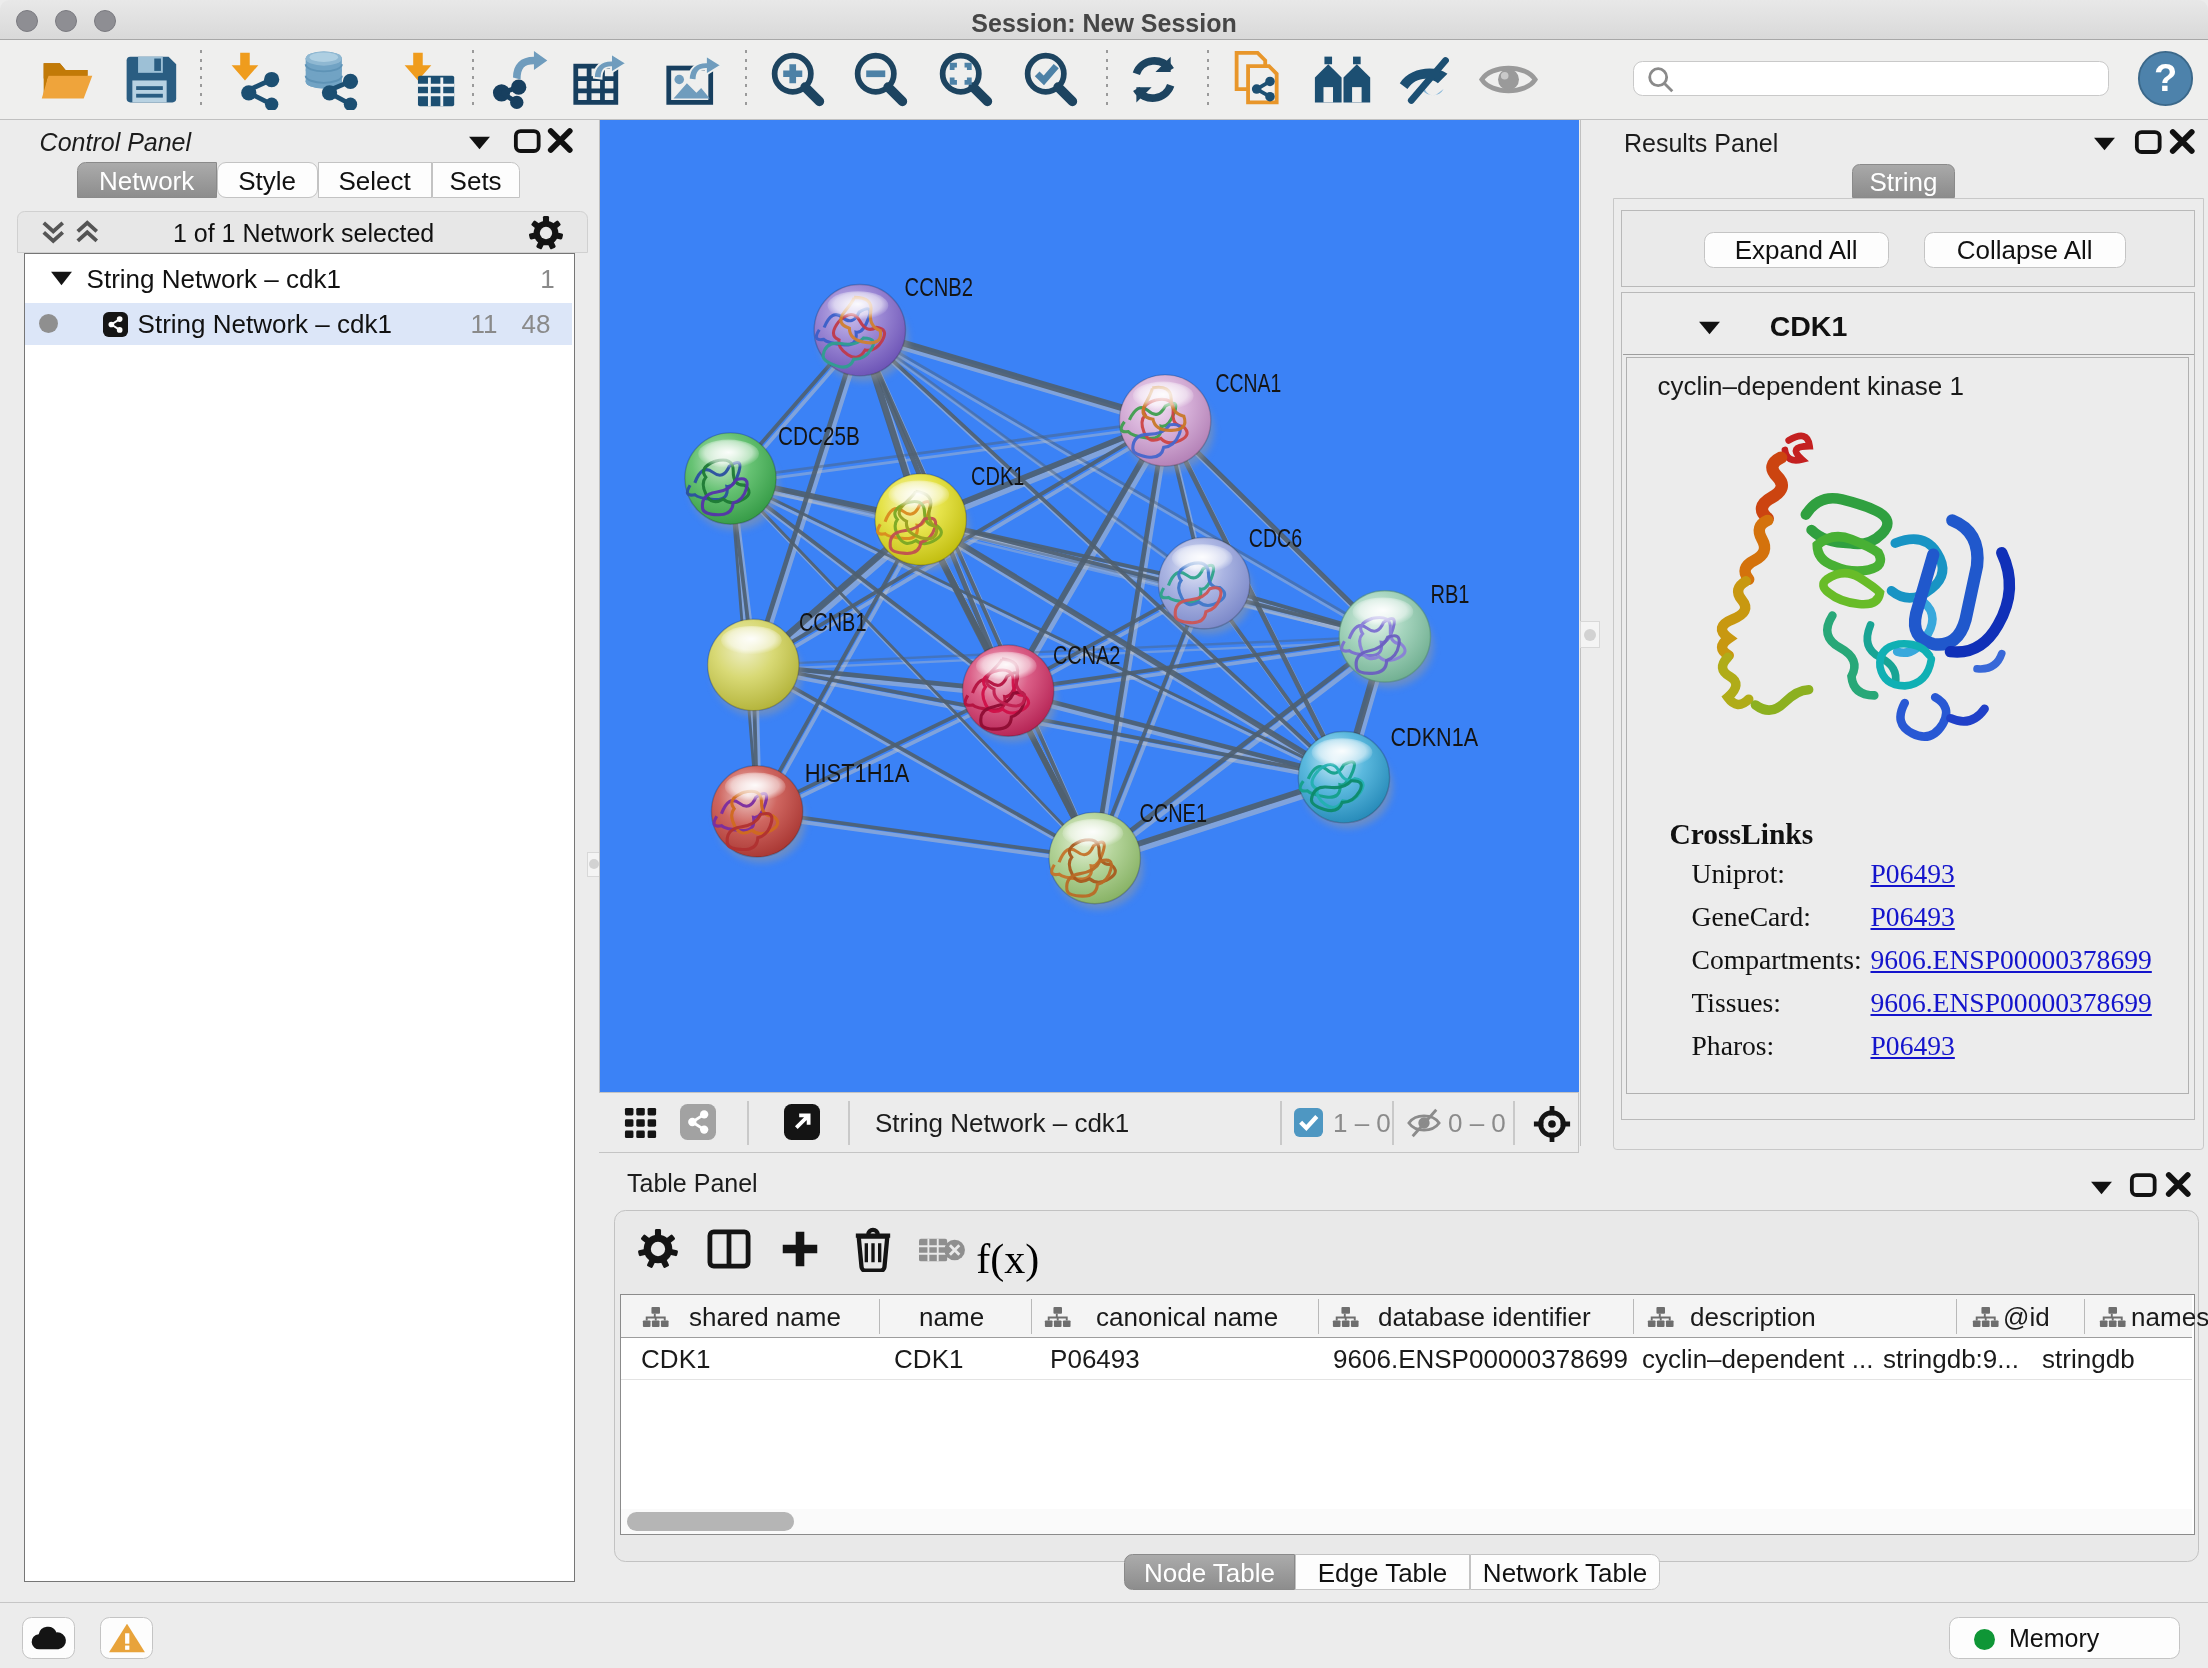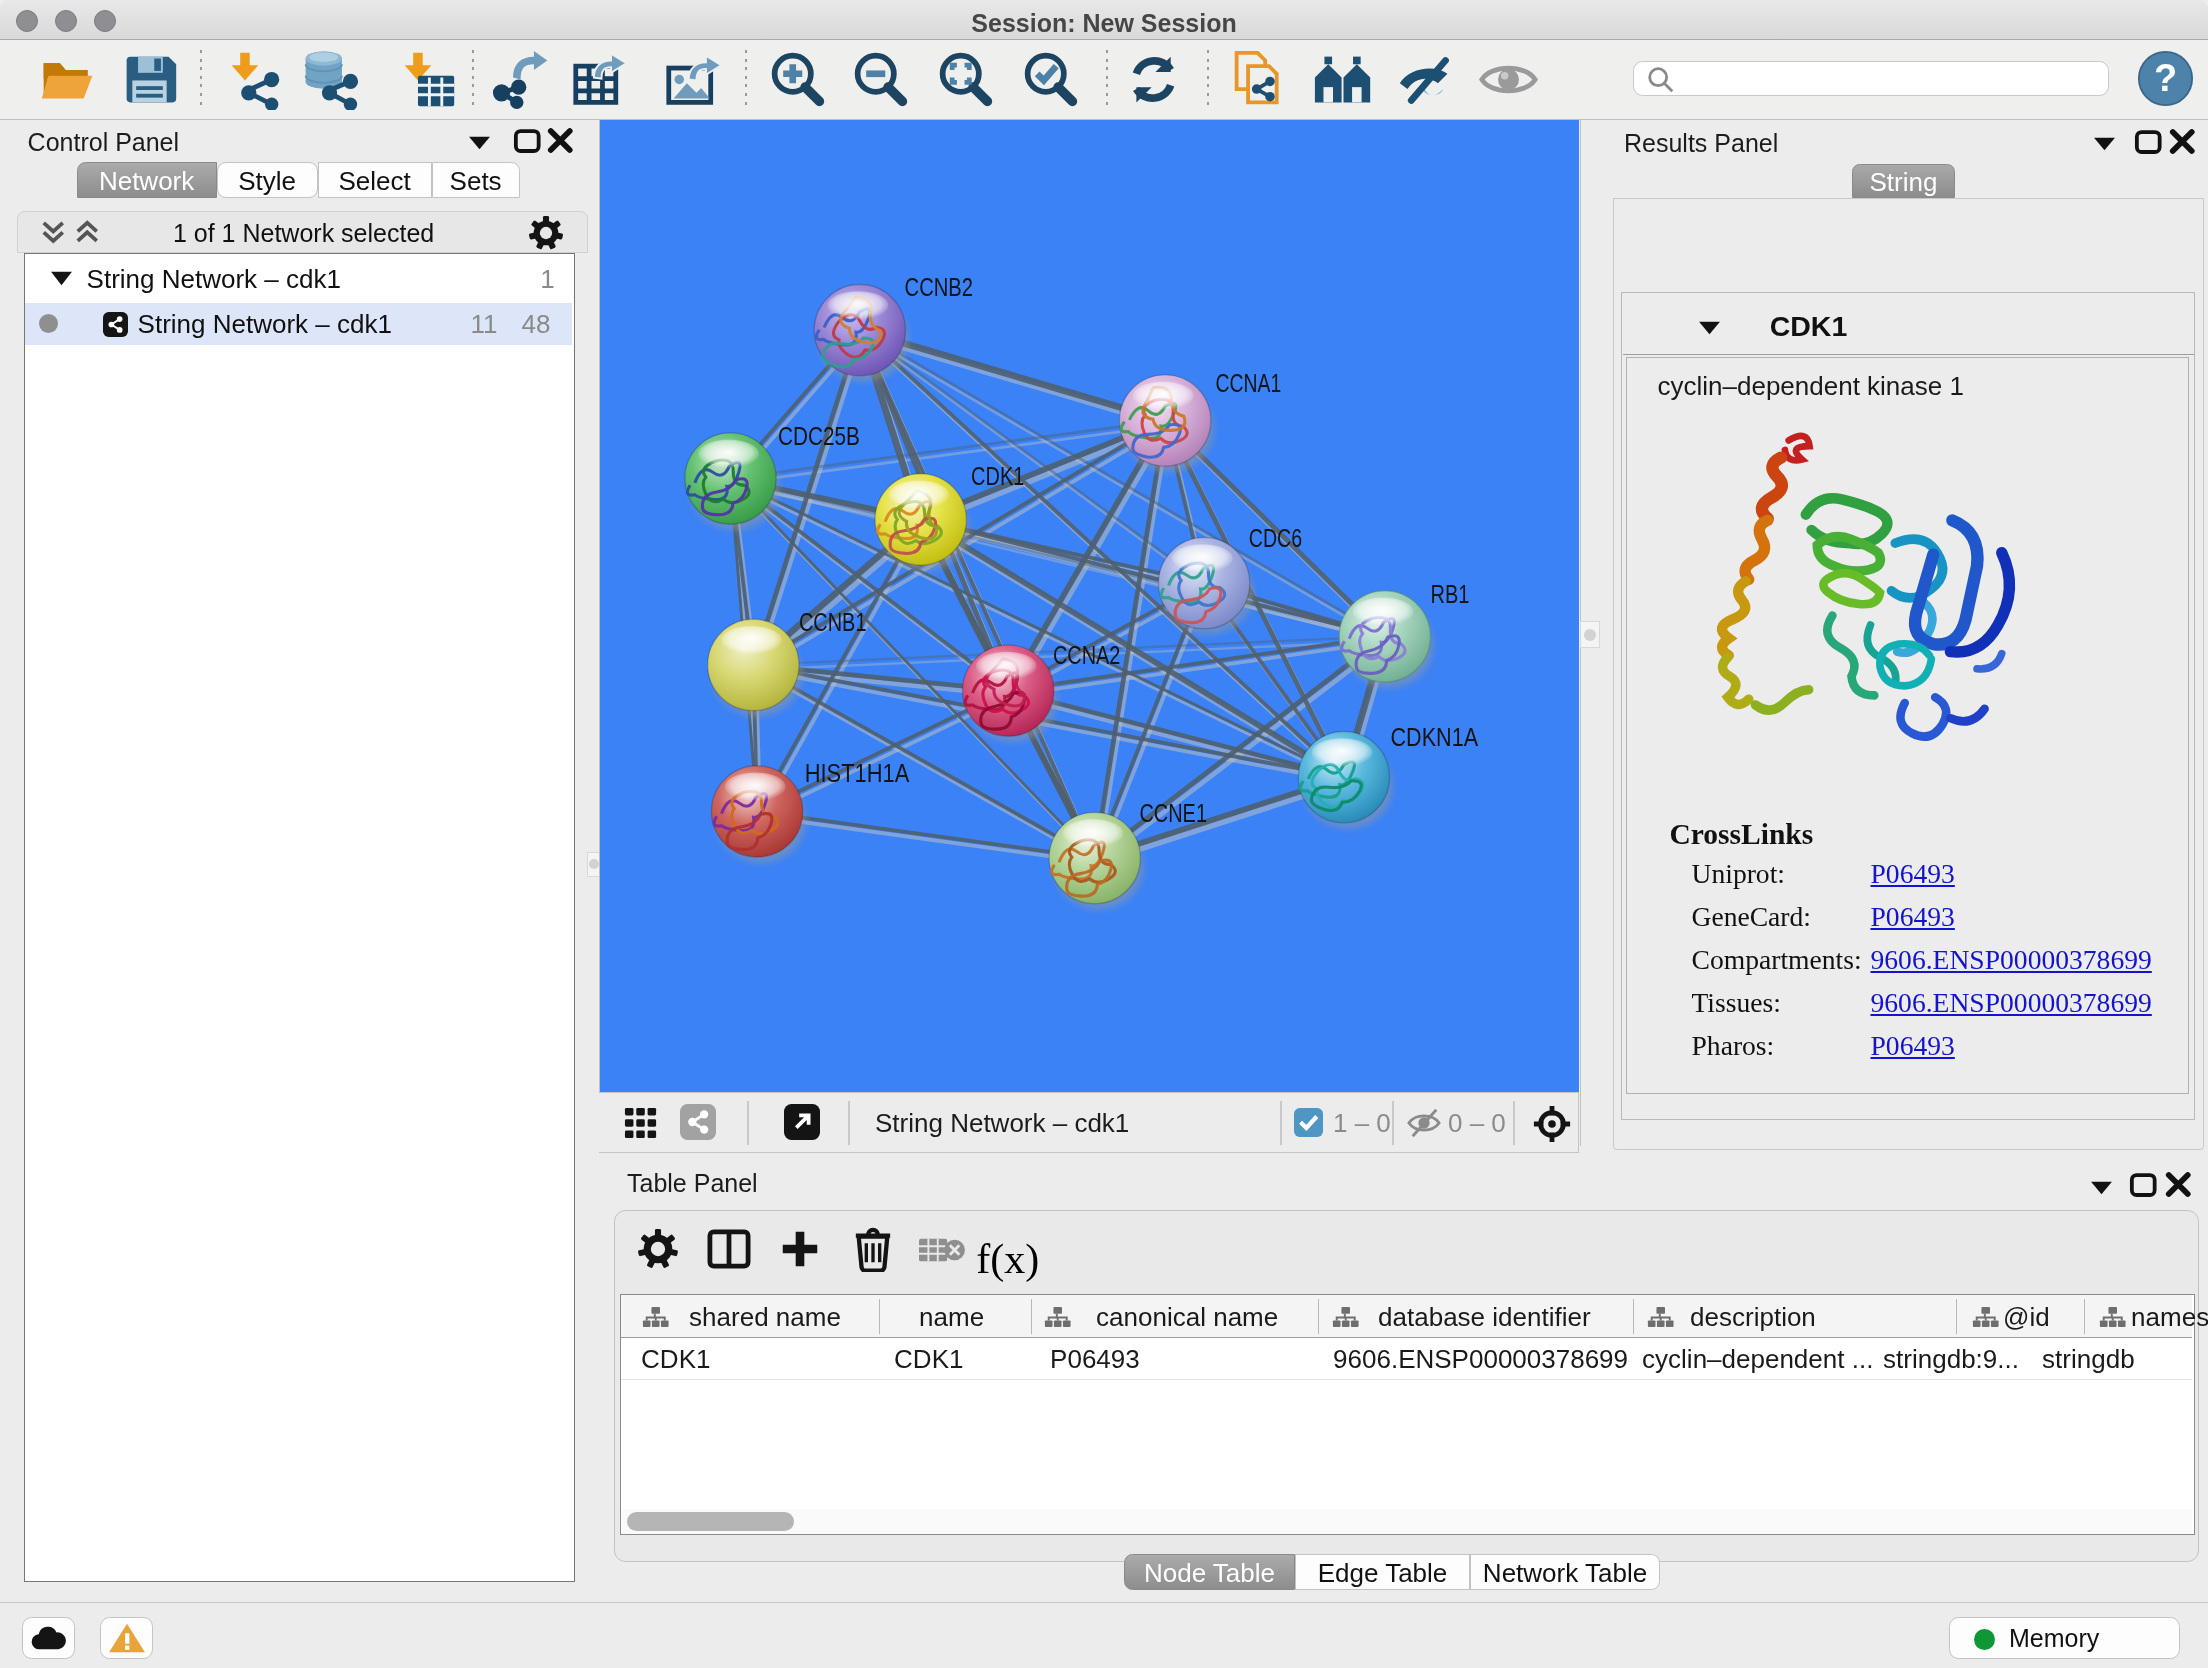--- a/index.html
+++ b/index.html
@@ -186,21 +186,21 @@
         <path d="M21 21 L29 29" stroke="#8a8a8a" stroke-width="3"></path>
       </svg>
     </div>
     <svg class="ticon" style="left:2137px;top:9.5px;" width="57" height="57" viewBox="0 0 60 60">
       <circle cx="30" cy="30" r="28" fill="#4d82ab"></circle>
       <circle cx="30" cy="30" r="28" fill="none" stroke="#3b688a" stroke-width="2"></circle>
       <text x="30" y="43" text-anchor="middle" font-size="40" font-weight="bold" fill="#fff" font-family="Liberation Sans">?</text>
     </svg>
   </div>
   <div id="cpanel">
-    <div class="abs ptitle" style="left:20px;top:7.6px;">Control Panel</div>
+    <div class="abs ptitle" style="left:32px;top:7.6px;font-style:italic;">Control Panel</div>
     <svg class="abs" style="left:458px;top:13.3px;" width="27" height="19" viewBox="0 0 28 20">
         <path d="M3 4 h22 l-11 13 z" fill="#111"></path>
       </svg>
     <svg class="abs" style="left:505px;top:7.6px;" width="28.5" height="27" viewBox="0 0 30 28">
         <rect x="3" y="3" width="24" height="21" rx="5" fill="none" stroke="#111" stroke-width="4"></rect>
       </svg>
     <svg class="abs" style="left:538px;top:6.7px;" width="28.5" height="27" viewBox="0 0 30 28">
         <path d="M5 4 L25 24 M25 4 L5 24" stroke="#111" stroke-width="6" stroke-linecap="round"></path>
       </svg>
     <div class="tab tabsel" style="left:69px;top:42px;width:140px;border-radius:8.6px 0 0 0;">Network</div>
@@ -602,20 +602,24 @@
         <path d="M3 4 h22 l-11 13 z" fill="#111"></path>
       </svg>
     <svg class="abs" style="left:553px;top:8.6px;" width="28.5" height="27" viewBox="0 0 30 28">
         <rect x="3" y="3" width="24" height="21" rx="5" fill="none" stroke="#111" stroke-width="4"></rect>
       </svg>
     <svg class="abs" style="left:587px;top:7.6px;" width="28.5" height="27" viewBox="0 0 30 28">
         <path d="M5 4 L25 24 M25 4 L5 24" stroke="#111" stroke-width="6" stroke-linecap="round"></path>
       </svg>
     <div class="abs" style="left:271px;top:44px;width:103px;height:34px;background:linear-gradient(#a9a9a9,#8c8c8c);border:1px solid #8a8a8a;border-radius:7.6px 7.6px 0 0;text-align:center;font-size:26px;line-height:34px;color:#fff;">String</div>
     <div class="abs" style="left:32px;top:78px;width:591px;height:952px;background:#ececec;border:1px solid #c8c8c8;border-radius:0 0 3.8px 3.8px;">
+      <div class="abs" style="left:6.7px;top:10.5px;width:574px;height:77px;background:#eaeaea;border:1px solid #b9b9b9;">
+        <div class="btn" style="left:82px;top:21px;width:185px;height:36px;line-height:34px;">Expand All</div>
+        <div class="btn" style="left:302px;top:21px;width:202px;height:36px;line-height:34px;">Collapse All</div>
+      </div>
       <div class="abs" style="left:6.7px;top:93px;width:574px;height:828px;background:#ececec;border:1px solid #b9b9b9;">
         <div class="abs" style="left:1px;top:7.6px;width:571px;height:54px;border-bottom:1.9px solid #9d9d9d;">
           <svg class="abs" style="left:73px;top:17px;" width="27" height="19" viewBox="0 0 28 20">
               <path d="M3 4 h22 l-11 13 z" fill="#111"></path>
             </svg>
           <div class="abs" style="left:147px;top:9.5px;font-size:28.5px;font-weight:bold;color:#111;">CDK1</div>
         </div>
         <div class="abs" style="left:4.8px;top:64px;width:563px;height:737px;border:1px solid #b0b0b0;background:#ececec;">
           <div class="abs" style="left:30px;top:13.3px;font-size:26px;color:#1a1a1a;">cyclin–dependent kinase 1</div>
           <svg class="abs" style="left:19px;top:71px;" width="390" height="314" viewBox="0 0 410 330">

